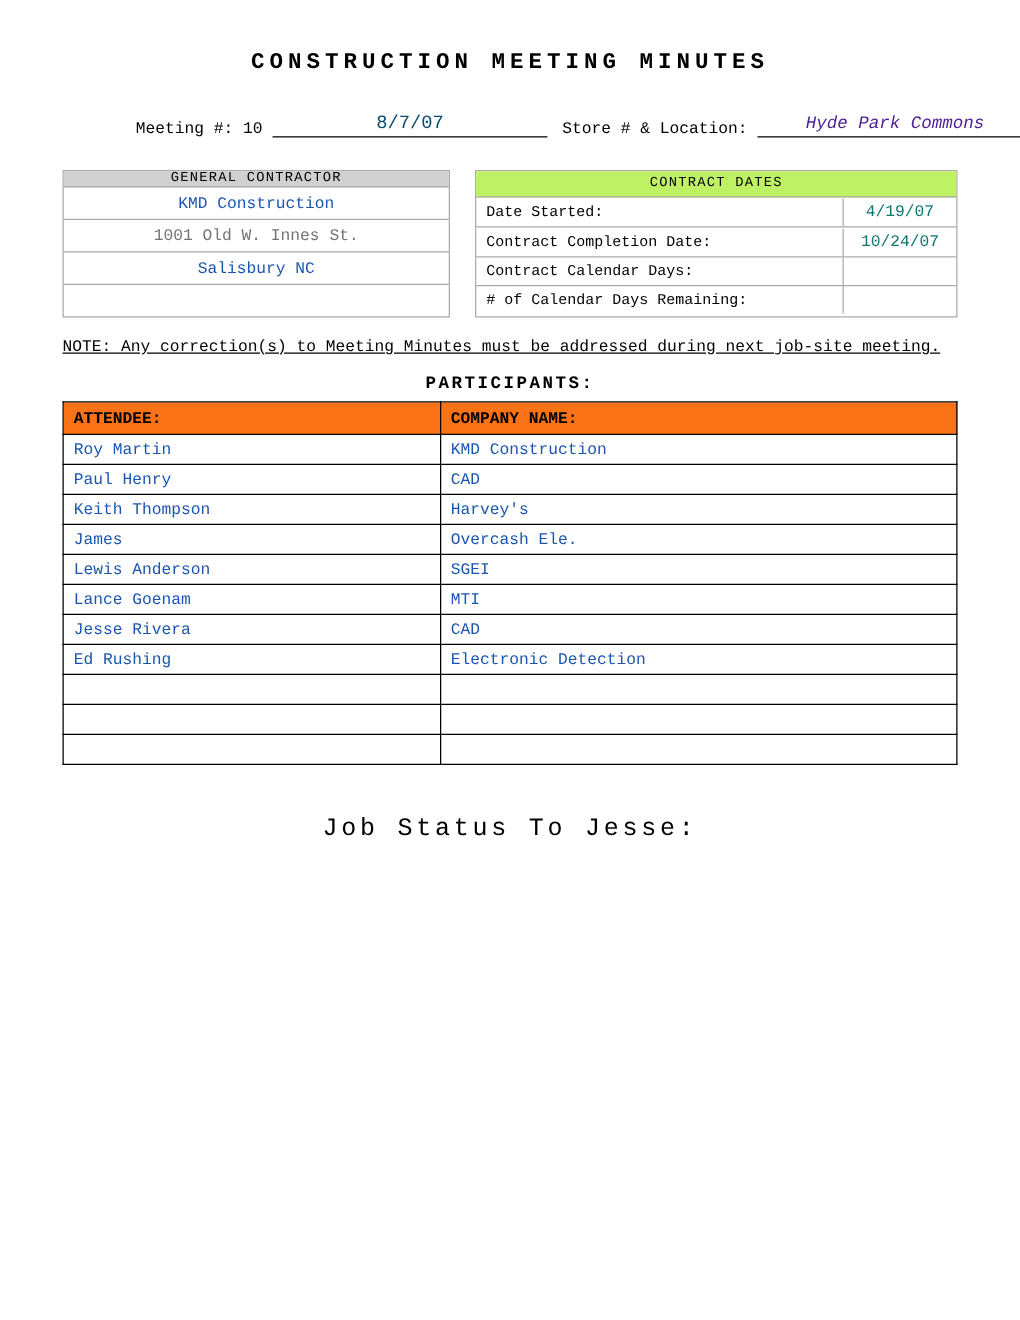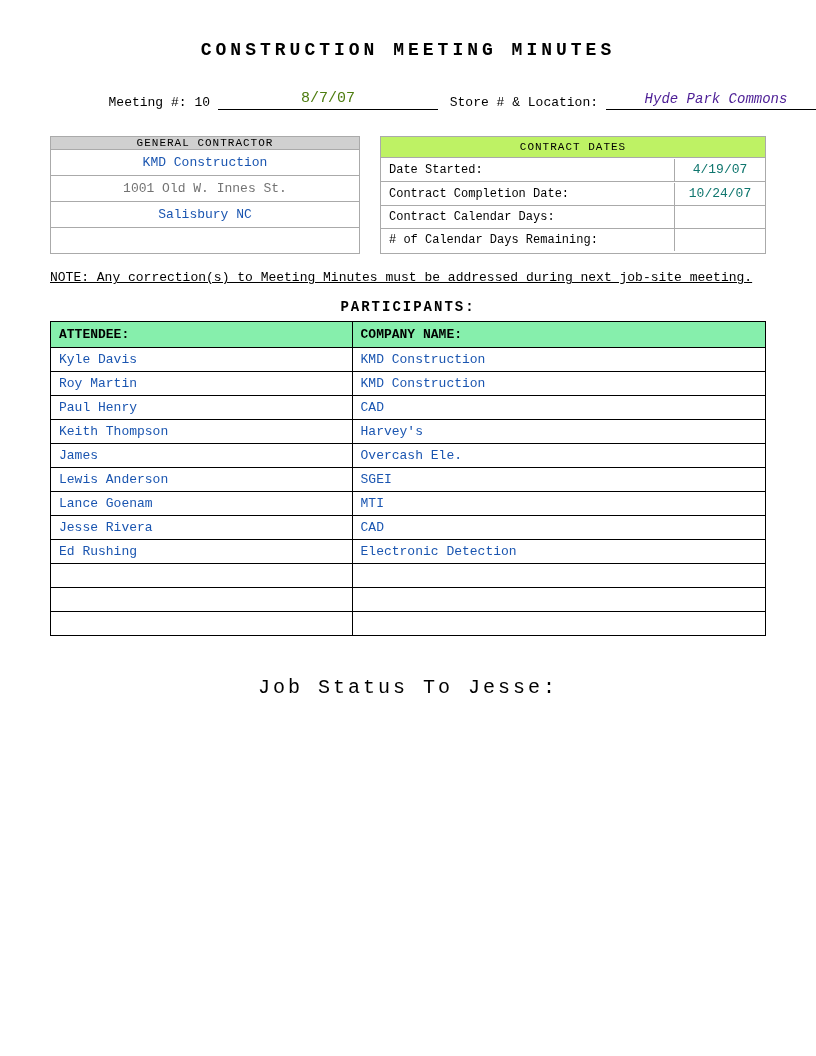--- a/index.html
+++ b/index.html
@@ -44,21 +44,21 @@
       text-align: center;
       font-size: 14px;
       padding-bottom: 2px;
     }
     .header-value.blue {
       color: #4c1d95;
       font-weight: normal;
       font-style: italic;
     }
     .header-value.date {
-      color: #4d7c0f;
+      color: #0c4a6e;
       font-size: 15px;
     }
     .two-col-section {
       display: flex;
       gap: 20px;
       margin-bottom: 16px;
     }
     .general-contractor-box {
       border: 1px solid #aaa;
       flex: 0 0 310px;
@@ -133,21 +133,21 @@
       letter-spacing: 2px;
       margin-bottom: 6px;
     }
     .participants-table {
       width: 100%;
       border-collapse: collapse;
       border: 1px solid #000;
       margin-bottom: 30px;
     }
     .participants-table th {
-      background: #86efac;
+      background: #f97316;
       border: 1px solid #000;
       padding: 5px 8px;
       font-size: 13px;
       font-weight: bold;
       text-align: left;
       font-family: 'Courier New', Courier, monospace;
     }
     .participants-table td {
       border: 1px solid #000;
       padding: 4px 8px;
@@ -220,24 +220,20 @@
 <div class="participants-title">PARTICIPANTS:</div>
 
 <table class="participants-table">
   <thead>
     <tr>
       <th>ATTENDEE:</th>
       <th>COMPANY NAME:</th>
     </tr>
   </thead>
   <tbody id="participants-tbody">
-  <tr>
-        <td>Kyle Davis</td>
-        <td>KMD Construction</td>
-      </tr>
       <tr>
         <td>Roy Martin</td>
         <td>KMD Construction</td>
       </tr>
       <tr>
         <td>Paul Henry</td>
         <td>CAD</td>
       </tr>
       <tr>
         <td>Keith Thompson</td>

